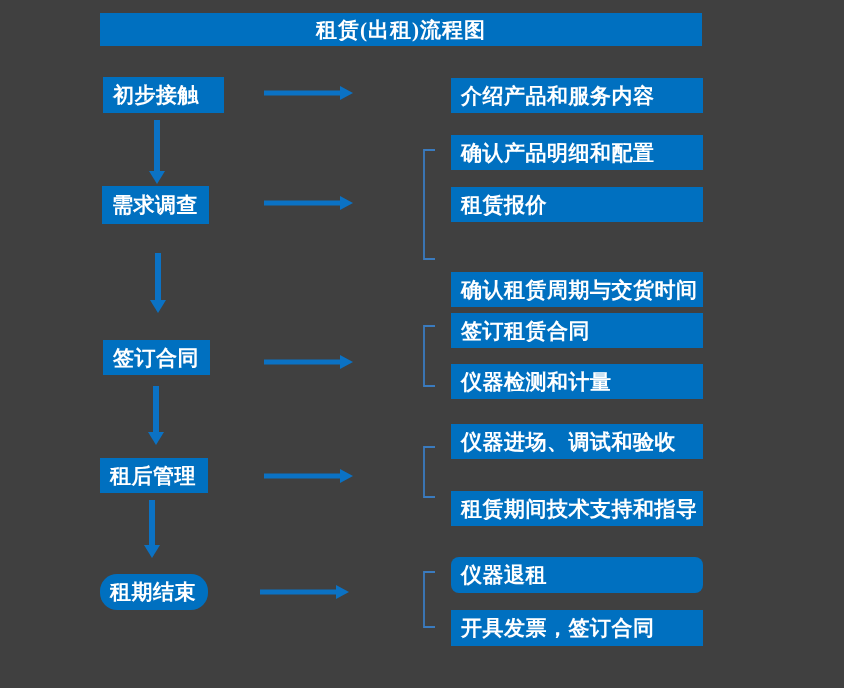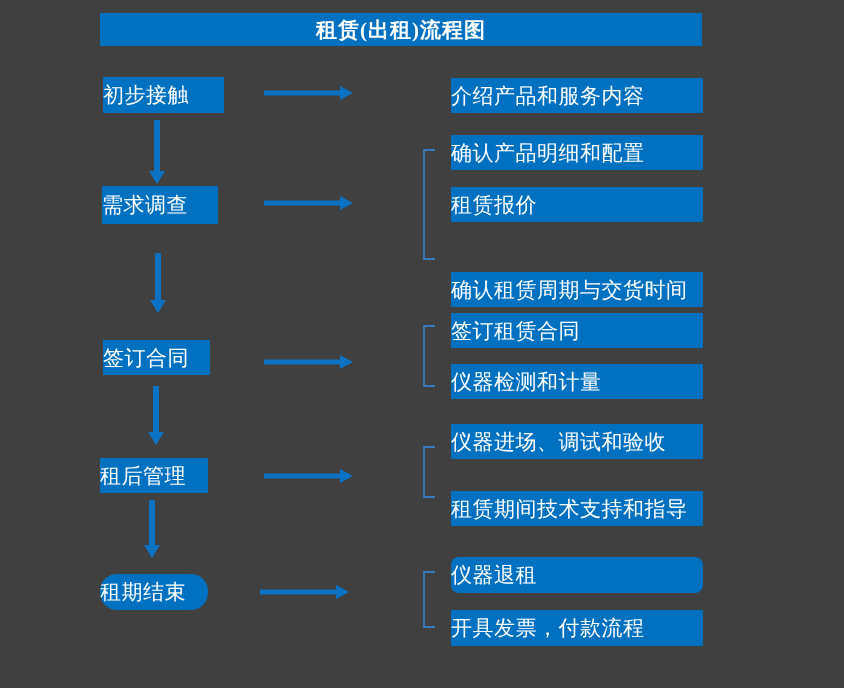--- a/index.html
+++ b/index.html
@@ -12,40 +12,41 @@
   html,body{background:#ffffff;}
   body{
     font-family:"Liberation Serif","DejaVu Serif",serif;
     width:844px;height:688px;position:relative;overflow:hidden;
   }
   .canvas{position:absolute;left:0;top:0;width:844px;height:688px;background:#404040;}
   .node{
     position:absolute;
     background:var(--box-blue);
     color:var(--text-white);
-    font-weight:400;
+    font-weight:700;
     font-size:21px;
     display:flex;
     align-items:center;
+    padding-left:10px;
     letter-spacing:0.5px;
     white-space:nowrap;
     overflow:hidden;
   }
   .title-banner{
     position:absolute;
     left:100px;top:13px;width:602px;height:33px;
     background:var(--box-blue);
     color:var(--text-white);
     font-weight:700;font-size:21px;
     display:flex;align-items:center;justify-content:center;
     letter-spacing:1px;
   }
   
   .step-1{left:103px;top:77px;width:121px;height:36px;}
-  .step-2{left:102px;top:186px;width:116px;height:38px;}
+  .step-2{left:102px;top:186px;width:107px;height:38px;}
   .step-3{left:103px;top:340px;width:107px;height:35px;}
   .step-4{left:100px;top:458px;width:108px;height:35px;}
   .step-5{left:100px;top:574px;width:108px;height:36px;border-radius:17px;}
   
   .out{left:451px;width:252px;height:35px;}
   .out-a1{top:78px;}
   .out-b1{top:135px;}
   .out-b2{top:187px;}
   .out-b3{top:244px;margin-top:28px;}
   .out-c1{top:313px;}
@@ -75,21 +76,21 @@
 
   <div class="node out out-a1">介绍产品和服务内容</div>
   <div class="node out out-b1">确认产品明细和配置</div>
   <div class="node out out-b2">租赁报价</div>
   <div class="node out out-b3">确认租赁周期与交货时间</div>
   <div class="node out out-c1">签订租赁合同</div>
   <div class="node out out-c2">仪器检测和计量</div>
   <div class="node out out-d1">仪器进场、调试和验收</div>
   <div class="node out out-d2">租赁期间技术支持和指导</div>
   <div class="node out out-e1">仪器退租</div>
-  <div class="node out out-e2">开具发票，付款流程</div>
+  <div class="node out out-e2">开具发票，签订合同</div>
 
   <svg class="overlay" viewBox="0 0 844 688" xmlns="http://www.w3.org/2000/svg">
 
     <g>
       <line class="harrow" x1="264" y1="93" x2="342" y2="93"></line>
         <polygon class="head" points="340,86 353,93 340,100"></polygon>
     </g>
     <g>
       <line class="harrow" x1="264" y1="203" x2="342" y2="203"></line>
         <polygon class="head" points="340,196 353,203 340,210"></polygon>

